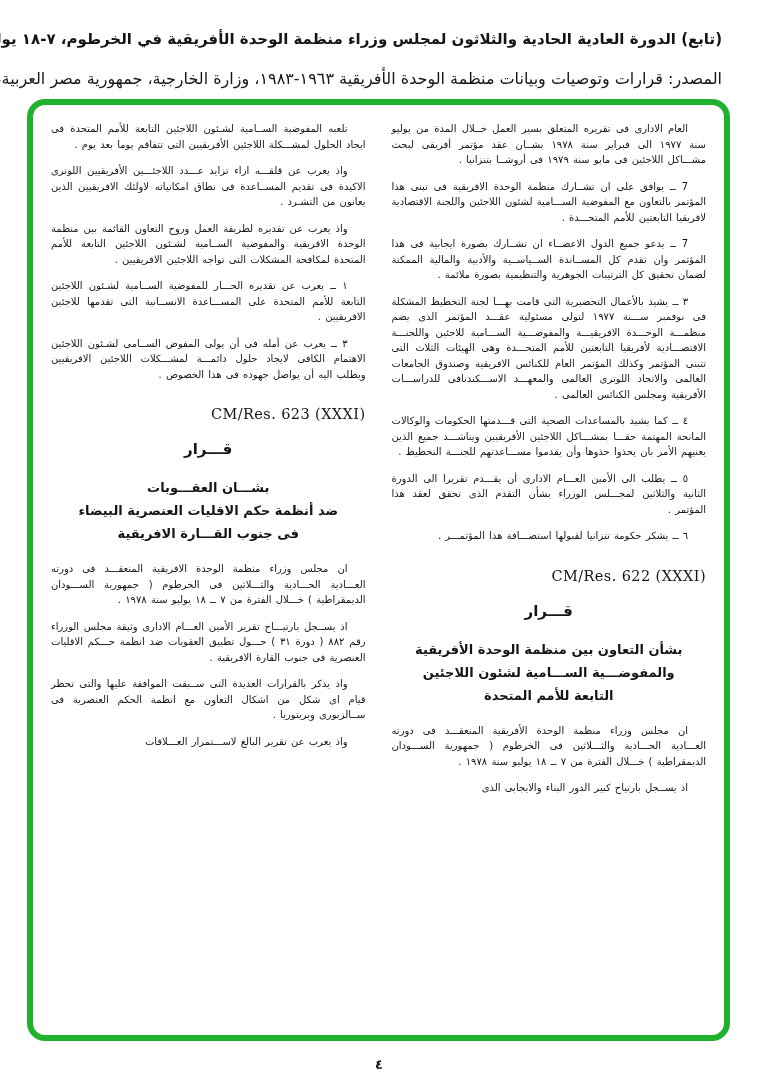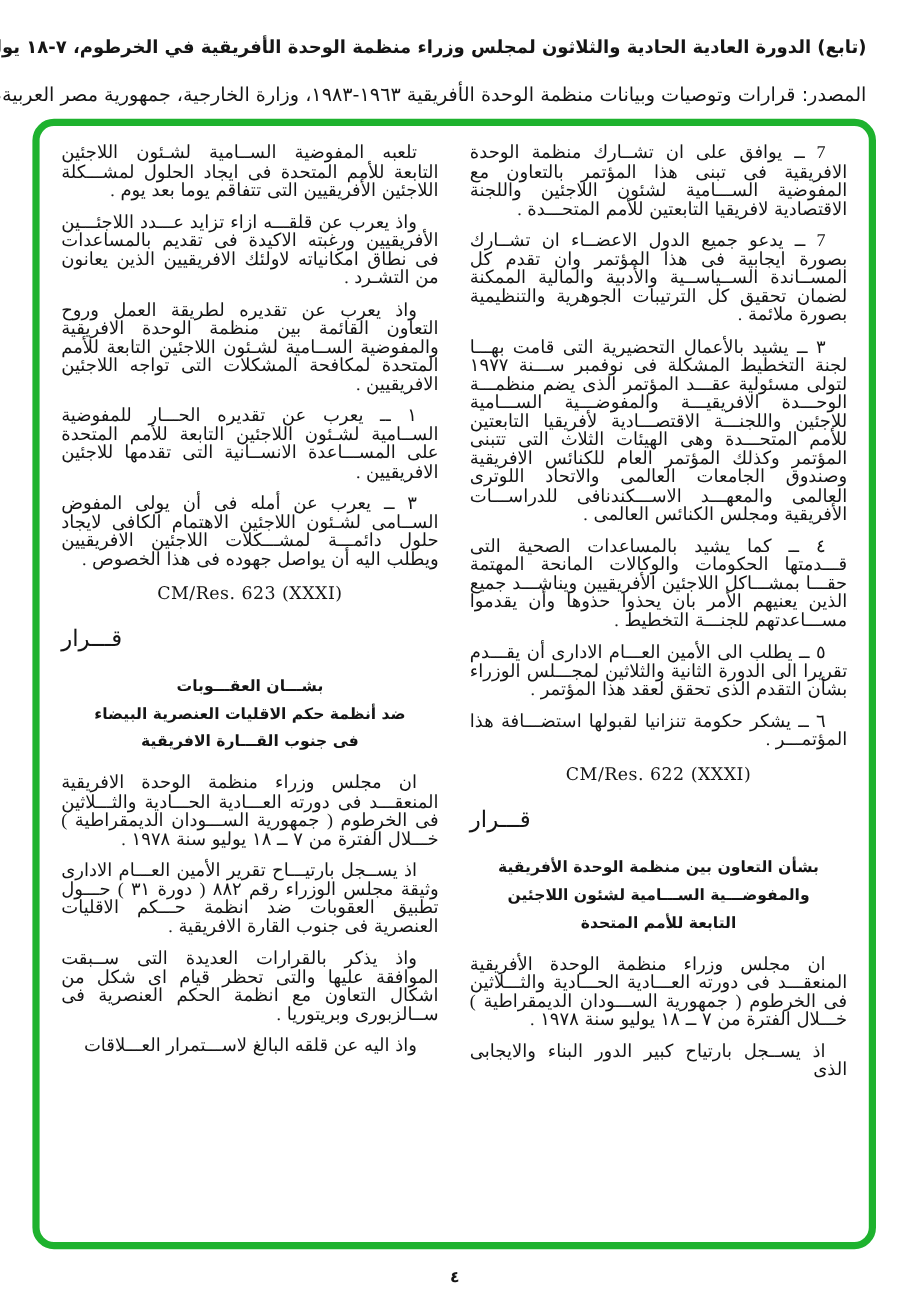--- a/index.html
+++ b/index.html
@@ -20,28 +20,28 @@
     position:absolute; top:99px; left:27px; width:703px; height:942px;
     border:6px solid var(--green); border-radius:18px; background:#fff;
   }
   .columns {
     direction:rtl; display:flex; gap:26px; height:100%;
     padding:16px 18px 8px 18px;
   }
   .col { flex:1 1 0; min-width:0; direction:rtl; }
 
   p.body-para {
-    margin:0 0 11px 0; font-size:15px; line-height:15.5px;
-    text-align:justify; text-indent:18px; word-spacing:1px;font-family:Liberation Serif, serif;
+    margin:0 0 11px 0; font-size:10px; line-height:15.5px;
+    text-align:justify; text-indent:18px; word-spacing:1px;
   }
   .res-number {
-    direction:ltr; text-align:center; font-family:"DejaVu Serif","Liberation Serif",serif;
-    font-size:14.5px; margin:12px 0 18px 0; letter-spacing:0.4px;
+    direction:ltr; text-align:right; font-family:"DejaVu Serif","Liberation Serif",serif;
+    font-size:14.5px; margin:24px 0 18px 0; letter-spacing:0.4px;
   }
-  .decree { text-align:left; font-weight:normal; font-size:19px; margin:6px 0 18px 0; }
+  .decree { text-align:center; font-weight:bold; font-size:15px; margin:6px 0 18px 0; }
   .subject { text-align:center; font-weight:bold; font-size:13px; line-height:23px; margin:16px 0 16px 0; }
   .subject div { white-space:nowrap; }
 
   .page-number {
     position:absolute; left:0; right:0; bottom:6px; text-align:center;
     font-size:13px; font-weight:bold;
   }
 </style>
 </head>
 <body>
@@ -50,55 +50,56 @@
 
   <div class="header">
     <div class="h-title">(تابع) الدورة العادية الحادية والثلاثون لمجلس وزراء منظمة الوحدة الأفريقية في الخرطوم، ٧-١٨ يوليه ١٩٧٨</div>
     <div class="h-source">المصدر: قرارات وتوصيات وبيانات منظمة الوحدة الأفريقية ١٩٦٣-١٩٨٣، وزارة الخارجية، جمهورية مصر العربية، ط ١٩٨٥، ص ٤٧٢-٥١٥</div>
   </div>
 
   <div class="frame">
     <div class="columns">
 
       <section class="col">
+        <p class="body-para">العام الادارى فى تقريره المتعلق بسير العمل خــلال المدة من يوليو سنة ١٩٧٧ الى فبراير سنة ١٩٧٨ بشــان عقد مؤتمر أفريقى لبحث مشـــاكل اللاجئين فى مايو سنة ١٩٧٩ فى أروشــا بتنزانيا .</p>
         <p class="body-para">7 ــ يوافق على ان تشــارك منظمة الوحدة الافريقية فى تبنى هذا المؤتمر بالتعاون مع المفوضية الســـامية لشئون اللاجئين واللجنة الاقتصادية لافريقيا التابعتين للأمم المتحـــدة .</p>
         <p class="body-para">7 ــ يدعو جميع الدول الاعضــاء ان تشــارك بصورة ايجابية فى هذا المؤتمر وان تقدم كل المســاندة الســياســية والأدبية والمالية الممكنة لضمان تحقيق كل الترتيبات الجوهرية والتنظيمية بصورة ملائمة .</p>
         <p class="body-para">٣ ــ يشيد بالأعمال التحضيرية التى قامت بهـــا لجنة التخطيط المشكلة فى نوفمبر ســـنة ١٩٧٧ لتولى مسئولية عقـــد المؤتمر الذى يضم منظمـــة الوحـــدة الافريقيـــة والمفوضـــية الســـامية للاجئين واللجنـــة الاقتصـــادية لأفريقيا التابعتين للأمم المتحـــدة وهى الهيئات الثلاث التى تتبنى المؤتمر وكذلك المؤتمر العام للكنائس الافريقية وصندوق الجامعات العالمى والاتحاد اللوترى العالمى والمعهـــد الاســـكندنافى للدراســـات الأفريقية ومجلس الكنائس العالمى .</p>
         <p class="body-para">٤ ــ كما يشيد بالمساعدات الصحية التى قـــدمتها الحكومات والوكالات المانحة المهتمة حقـــا بمشـــاكل اللاجئين الأفريقيين ويناشـــد جميع الذين يعنيهم الأمر بان يحذوا حذوها وأن يقدموا مســـاعدتهم للجنـــة التخطيط .</p>
         <p class="body-para">٥ ــ يطلب الى الأمين العـــام الادارى أن يقـــدم تقريرا الى الدورة الثانية والثلاثين لمجـــلس الوزراء بشأن التقدم الذى تحقق لعقد هذا المؤتمر .</p>
         <p class="body-para">٦ ــ يشكر حكومة تنزانيا لقبولها استضـــافة هذا المؤتمـــر .</p>
 
         <div class="res-number">CM/Res. 622 (XXXI)</div>
         <div class="decree">قـــرار</div>
         <div class="subject">
           <div>بشأن التعاون بين منظمة الوحدة الأفريقية</div>
           <div>والمفوضـــية الســـامية لشئون اللاجئين</div>
           <div>التابعة للأمم المتحدة</div>
         </div>
         <p class="body-para">ان مجلس وزراء منظمة الوحدة الأفريقية المنعقـــد فى دورته العـــادية الحـــادية والثـــلاثين فى الخرطوم ( جمهورية الســـودان الديمقراطية ) خـــلال الفترة من ٧ ــ ١٨ يوليو سنة ١٩٧٨ .</p>
         <p class="body-para">اذ يســجل بارتياح كبير الدور البناء والايجابى الذى</p>
       </section>
 
       <section class="col">
         <p class="body-para">تلعبه المفوضية الســامية لشـئون اللاجئين التابعة للأمم المتحدة فى ايجاد الحلول لمشـــكلة اللاجئين الأفريقيين التى تتفاقم يوما بعد يوم .</p>
-        <p class="body-para">واذ يعرب عن قلقـــه ازاء تزايد عـــدد اللاجئـــين الأفريقيين ورغبته الاكيدة فى تقديم بالمساعدات فى نطاق امكانياته لاولئك الافريقيين الذين يعانون من التشـرد .</p>
+        <p class="body-para">واذ يعرب عن قلقـــه ازاء تزايد عـــدد اللاجئـــين الأفريقيين اللوترى الاكيدة فى تقديم المســاعدة فى نطاق امكانياته لاولئك الافريقيين الذين يعانون من التشـرد .</p>
         <p class="body-para">واذ يعرب عن تقديره لطريقة العمل وروح التعاون القائمة بين منظمة الوحدة الافريقية والمفوضية الســامية لشـئون اللاجئين التابعة للأمم المتحدة لمكافحة المشكلات التى تواجه اللاجئين الافريقيين .</p>
         <p class="body-para">١ ــ يعرب عن تقديره الحـــار للمفوضية الســامية لشـئون اللاجئين التابعة للأمم المتحدة على المســـاعدة الانســانية التى تقدمها للاجئين الافريقيين .</p>
         <p class="body-para">٣ ــ يعرب عن أمله فى أن يولى المفوض الســامى لشـئون اللاجئين الاهتمام الكافى لايجاد حلول دائمـــة لمشـــكلات اللاجئين الافريقيين ويطلب اليه أن يواصل جهوده فى هذا الخصوص .</p>
 
         <div class="res-number">CM/Res. 623 (XXXI)</div>
         <div class="decree">قـــرار</div>
         <div class="subject">
           <div>بشـــان العقـــوبات</div>
           <div>ضد أنظمة حكم الاقليات العنصرية البيضاء</div>
           <div>فى جنوب القـــارة الافريقية</div>
         </div>
         <p class="body-para">ان مجلس وزراء منظمة الوحدة الافريقية المنعقـــد فى دورته العـــادية الحـــادية والثـــلاثين فى الخرطوم ( جمهورية الســـودان الديمقراطية ) خـــلال الفترة من ٧ ــ ١٨ يوليو سنة ١٩٧٨ .</p>
         <p class="body-para">اذ يســجل بارتيـــاح تقرير الأمين العـــام الادارى وثيقة مجلس الوزراء رقم ٨٨٢ ( دورة ٣١ ) حـــول تطبيق العقوبات ضد انظمة حـــكم الاقليات العنصرية فى جنوب القارة الافريقية .</p>
         <p class="body-para">واذ يذكر بالقرارات العديدة التى ســبقت الموافقة عليها والتى تحظر قيام اى شكل من اشكال التعاون مع انظمة الحكم العنصرية فى ســالزبورى وبريتوريا .</p>
-        <p class="body-para">واذ اليه عن قلقه البالغ لاســـتمرار العـــلاقات</p>
+        <p class="body-para">واذ يعرب عن تقرير البالغ لاســـتمرار العـــلاقات</p>
       </section>
 
     </div>
   </div>
 
   <div class="page-number">٤</div>
 </div>
 
 </body></html>

